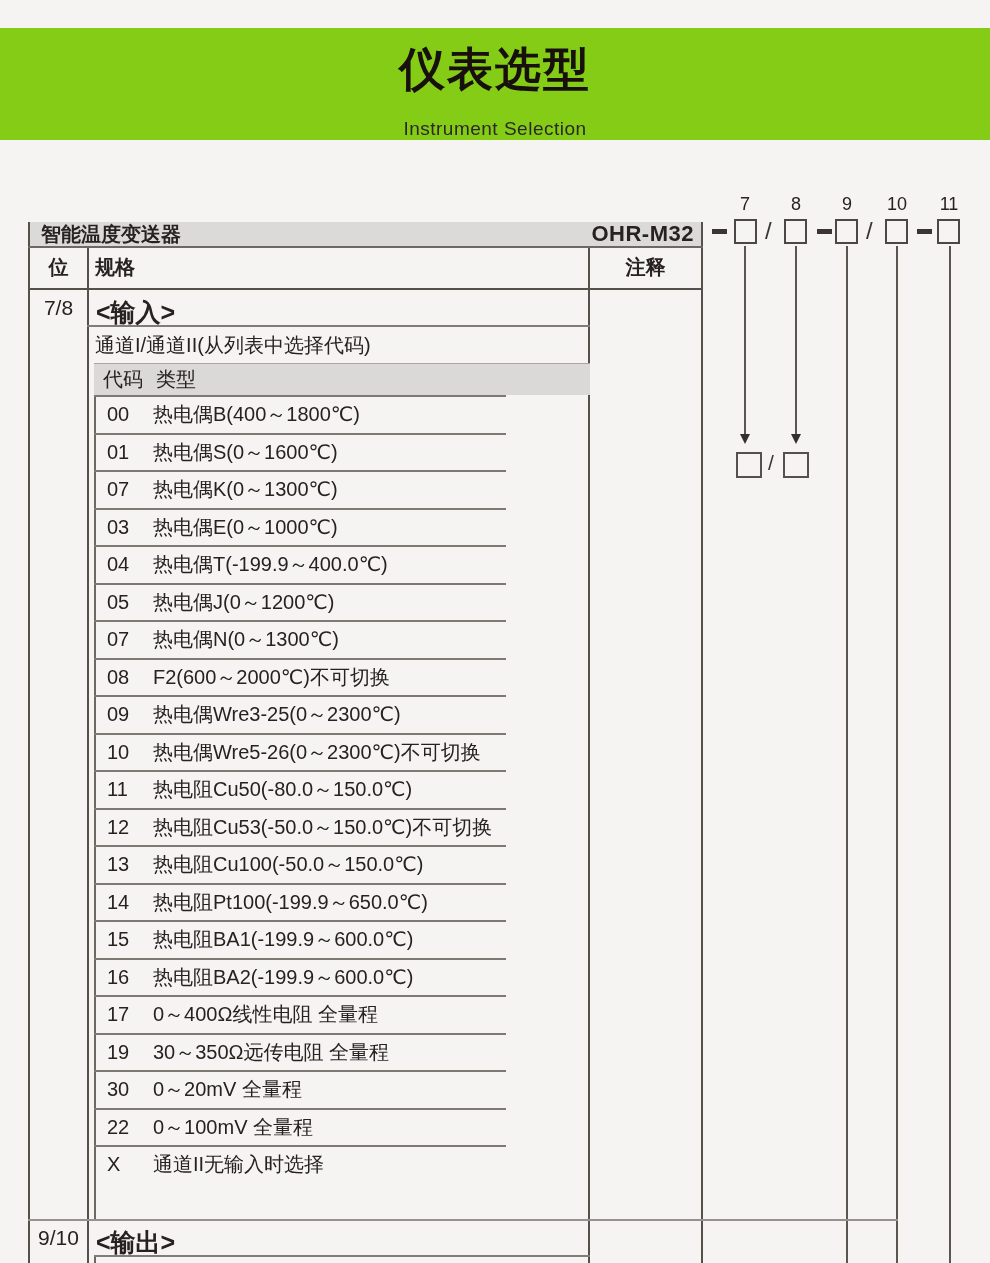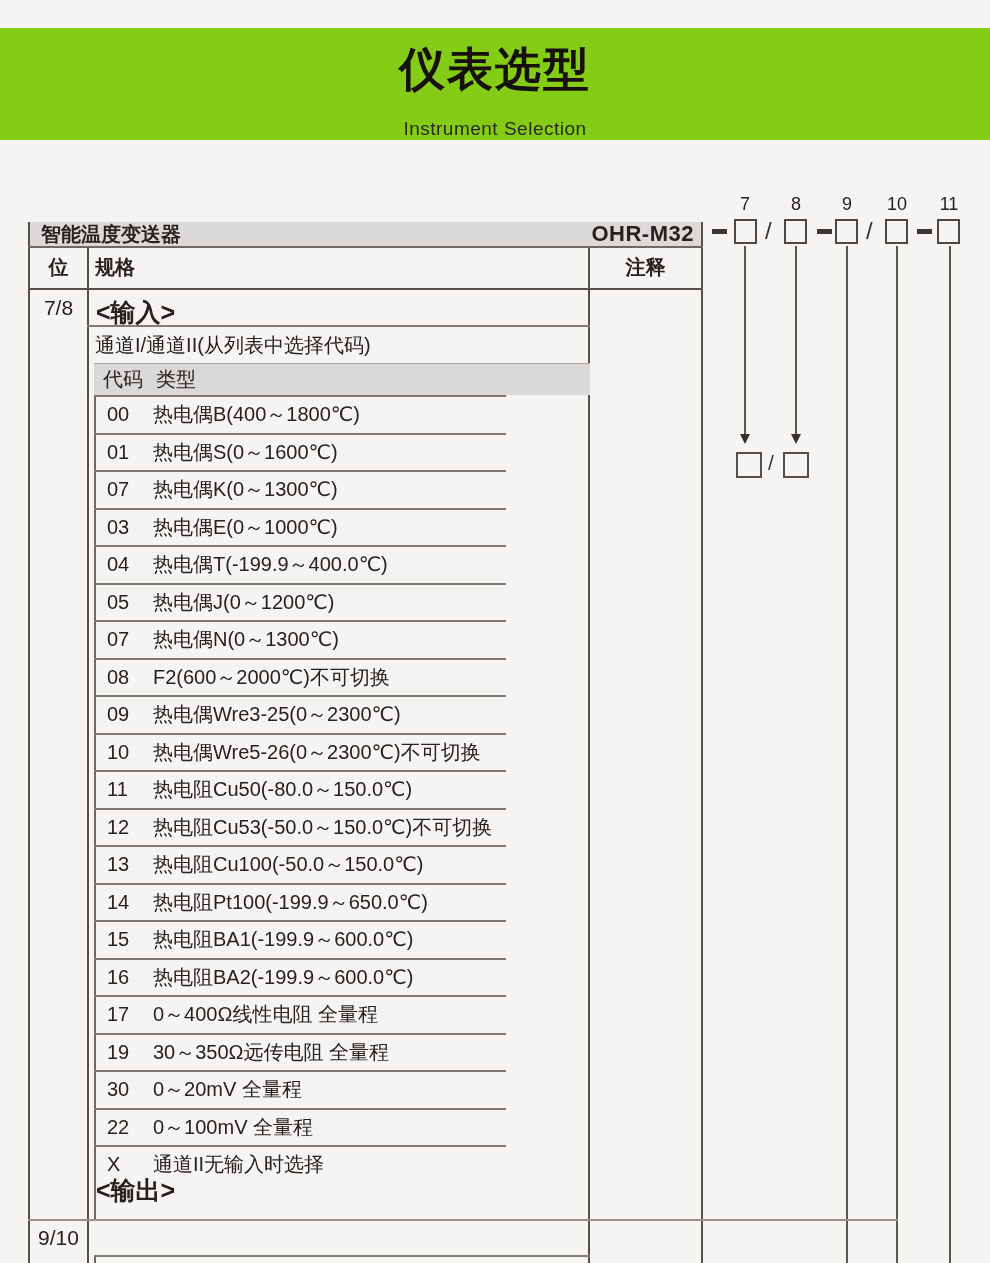--- a/index.html
+++ b/index.html
@@ -261,15 +261,15 @@
         <span class="type">0～100mV 全量程</span>
       </div>
 
       <div class="code-row">
         <span class="code">X</span>
         <span class="type">通道II无输入时选择</span>
       </div>
     </div>
 
   <span class="bit-label" style="left:28px; top:1226px; width:61px;">9/10</span>
-  <span class="sec-title" style="left:96px; top:1174px;">&lt;输出&gt;</span>
+  <span class="sec-title" style="left:96px; top:1226px;">&lt;输出&gt;</span>
 
 </div>
 
 </body></html>

